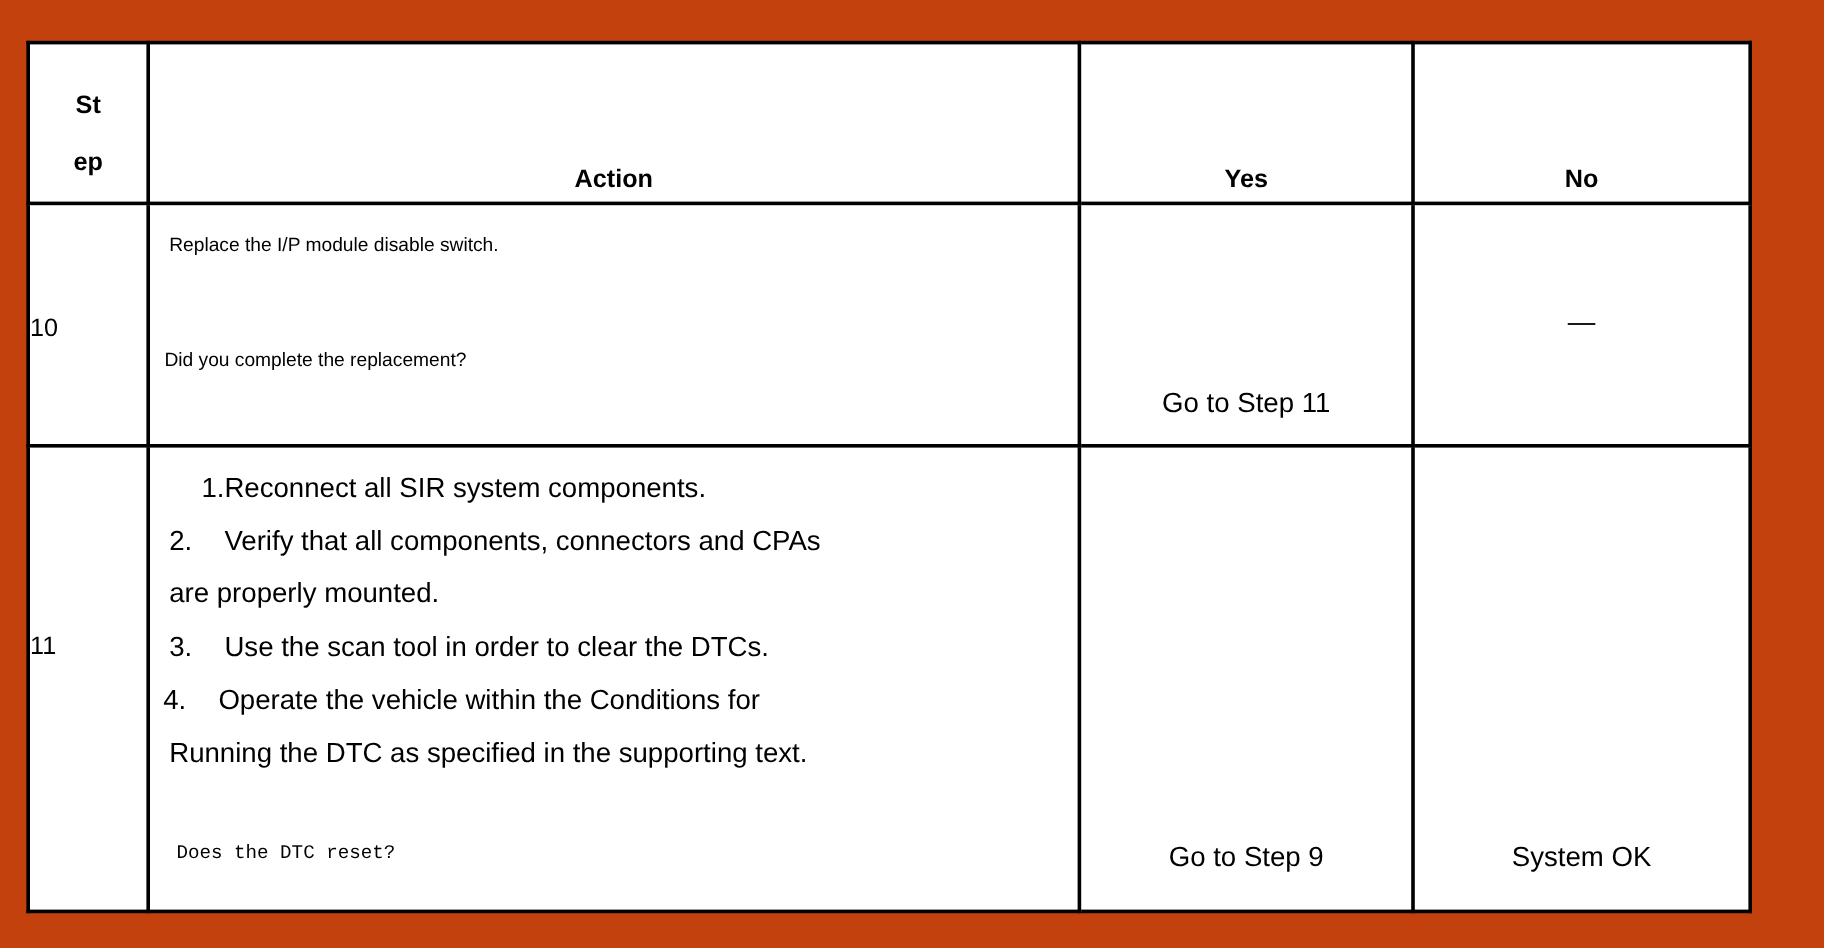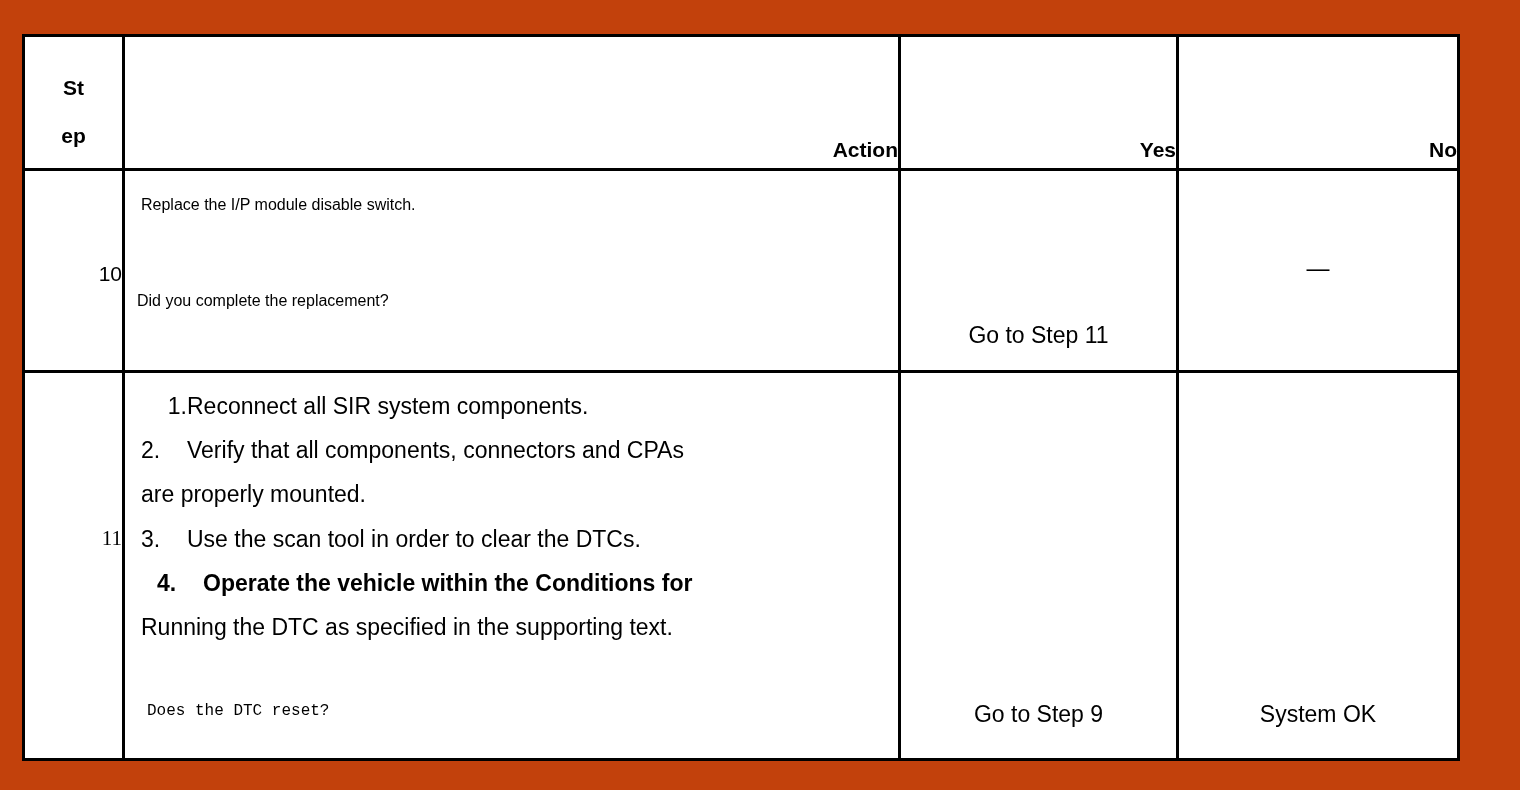--- a/index.html
+++ b/index.html
@@ -47,21 +47,21 @@
   
   .hdr-cell {
     height: 131px;
     position: relative;
   }
   .hdr-text {
     position: absolute;
     left: 0;
     right: 0;
     bottom: 8px;
-    text-align: right;
+    text-align: center;
     font-weight: bold;
     font-size: 21px;
     line-height: 1.0;
   }
   .hdr-step-text {
     position: absolute;
     left: 0;
     right: 0;
     bottom: 8px;
     text-align: center;
@@ -76,26 +76,26 @@
     position: relative;
     height: 100%;
   }
   .row10 td { height: 199px; }
   .row11 td { height: 385px; }
 
   .step-num {
     position: absolute;
     left: 0;
     right: 0;
-    text-align: right;
+    text-align: left;
     font-size: 21px;
     line-height: 1.0;
   }
   .step-num-10 { top: 92px; }
-  .step-num-11 { top: 155px; font-family: Liberation Serif, serif; }
+  .step-num-11 { top: 155px; }
 
   .action-body {
     position: relative;
     padding: 0;
     font-size: 23px;
     line-height: 1.0;
   }
   .line {
     position: absolute;
     white-space: nowrap;
@@ -115,21 +115,21 @@
     line-height: 1.0;
   }
   .li-num {
     display: inline-block;
     width: 46px;
   }
   .a11-l1 { left: 16px; top: 22px; text-align: right; }
   .a11-l2 { left: 16px; top: 66px; }
   .a11-l3 { left: 16px; top: 110px; }
   .a11-l4 { left: 16px; top: 155px; }
-  .a11-l5 { left: 32px; top: 199px; font-weight: bold; }
+  .a11-l5 { left: 11px; top: 199px; }
   .a11-l6 { left: 16px; top: 243px; }
   .a11-q  { left: 22px; top: 330px; font-family: Liberation Mono, monospace; }
 
   
   .rescell {
     position: relative;
     height: 100%;
   }
   .res-text {
     position: absolute;

